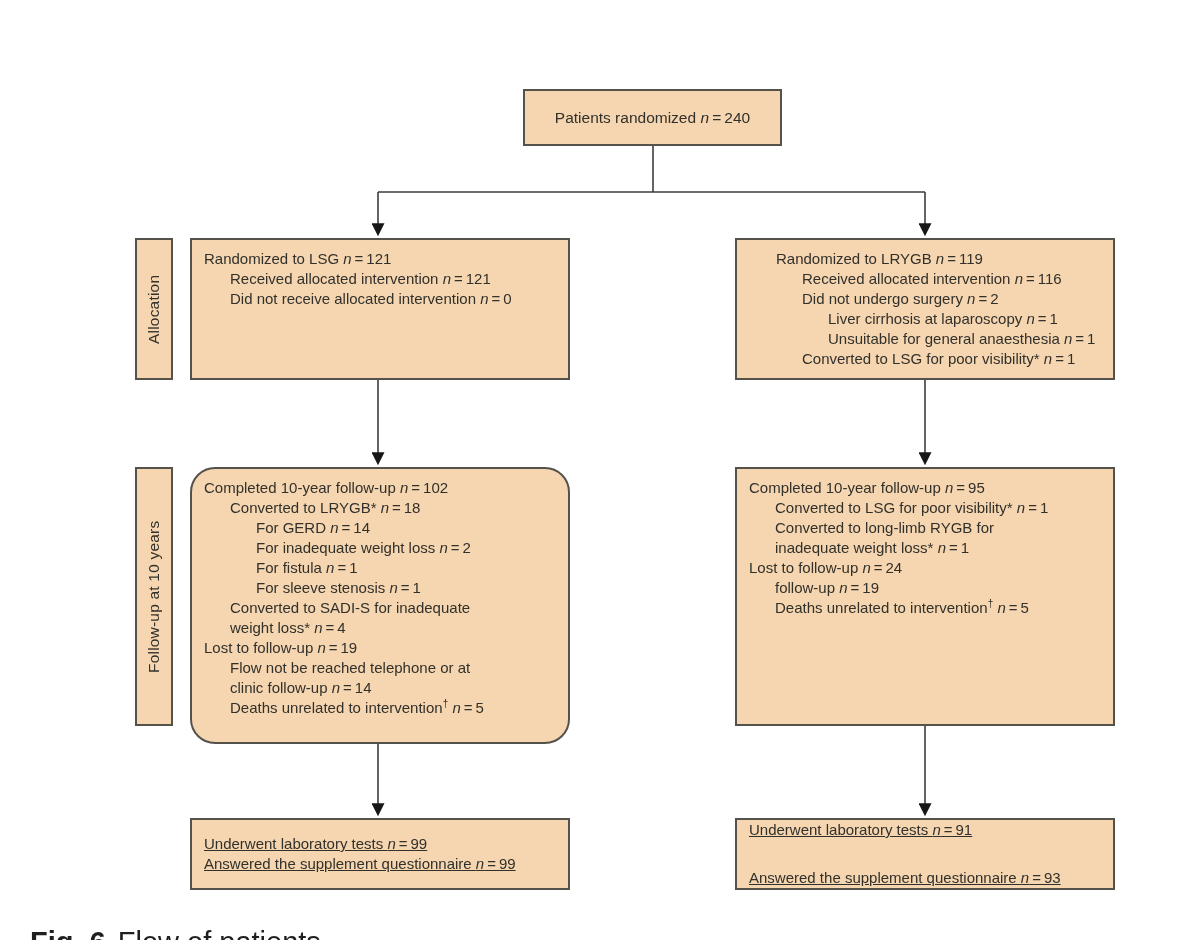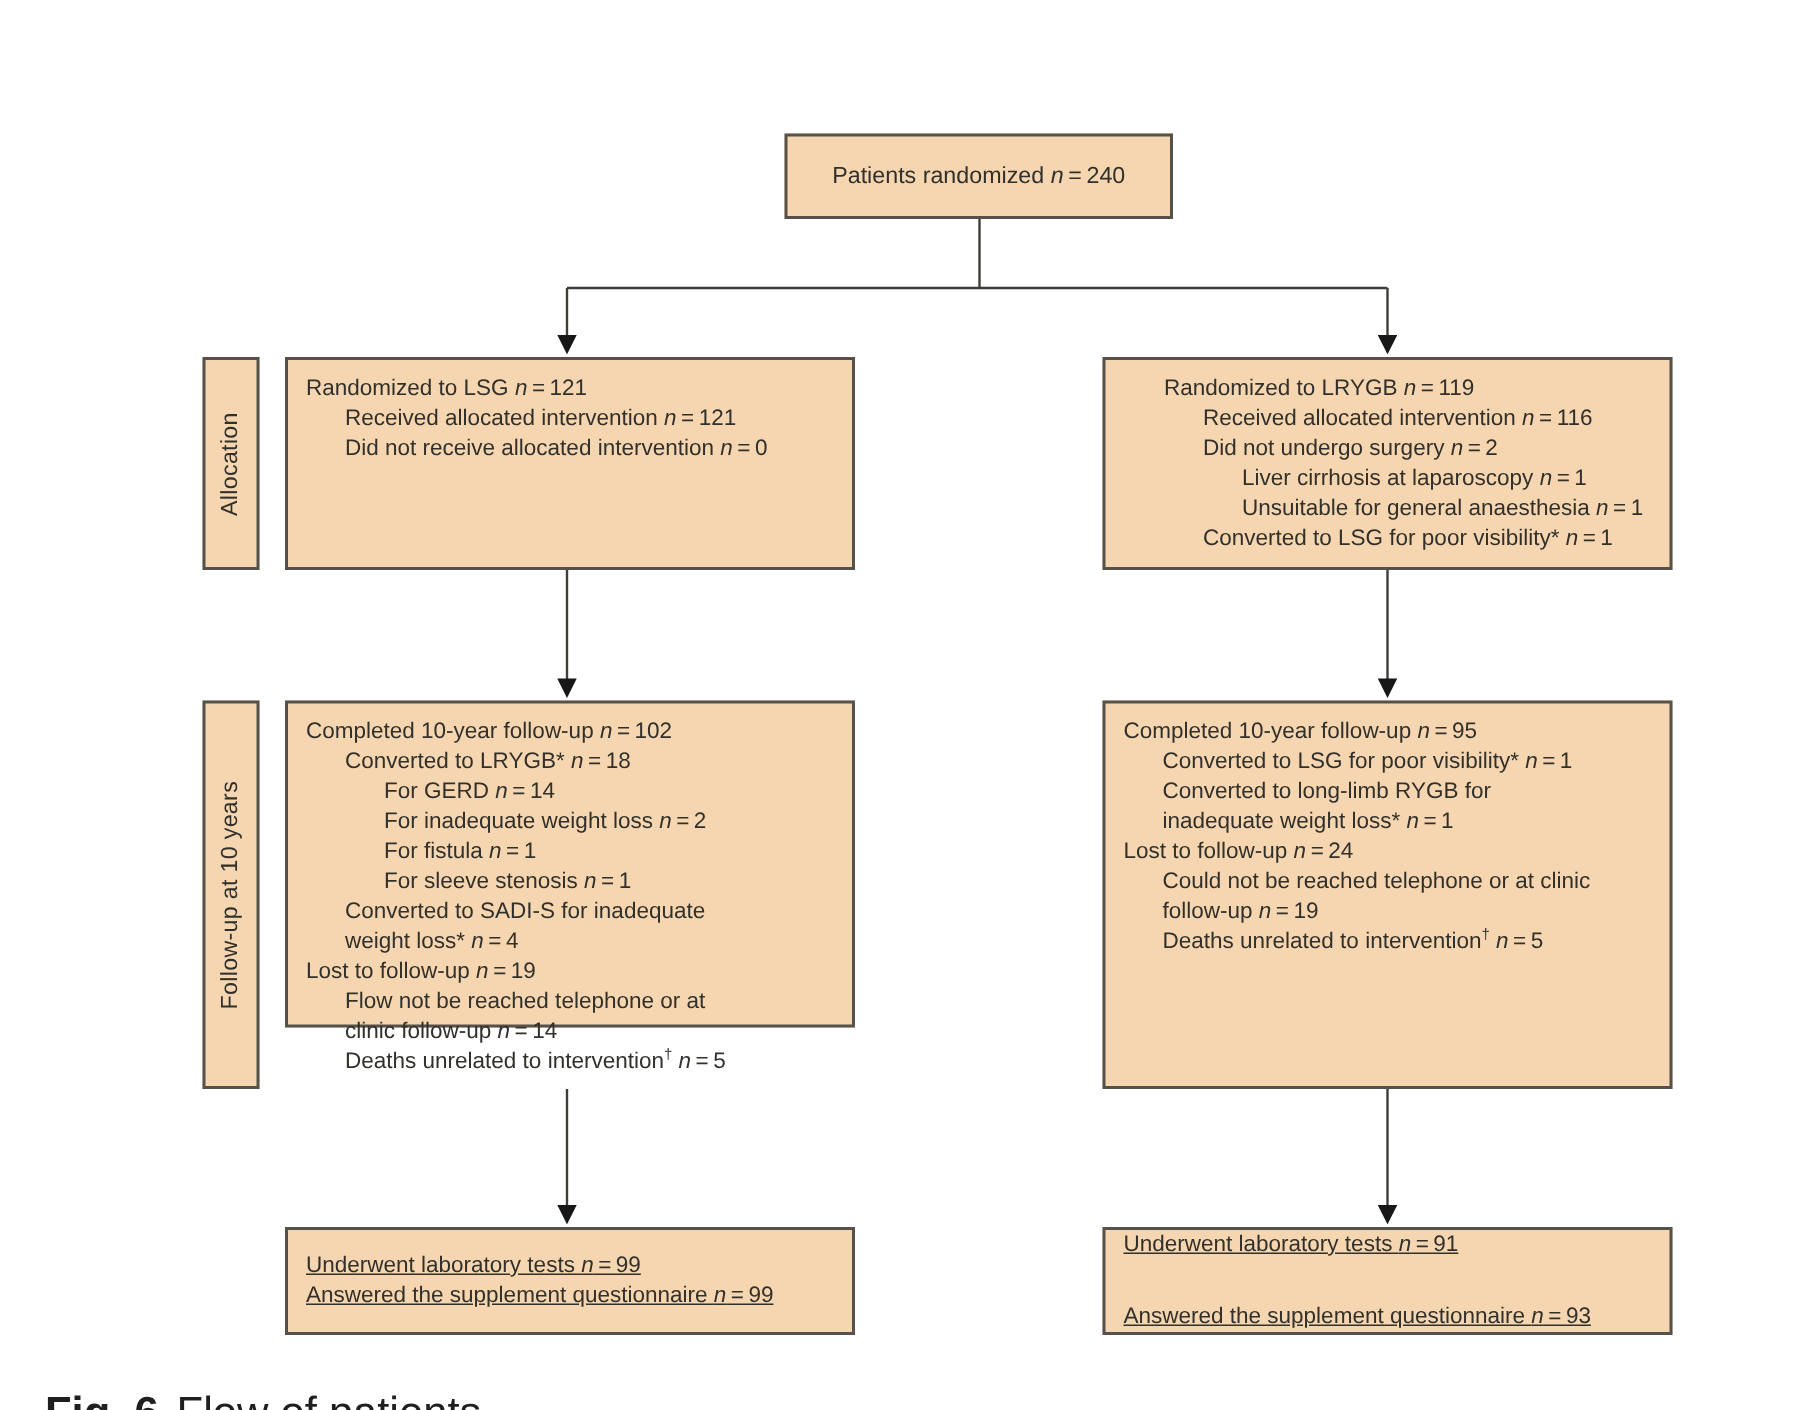--- a/index.html
+++ b/index.html
@@ -97,41 +97,40 @@
     </div>
   <div class="box content-box" style="left:735px; top:198px; width:380px; height:142px;padding-left:39px;">
       <div class="line ind0">Randomized to LRYGB <i>n</i> = 119</div>
       <div class="line ind1">Received allocated intervention <i>n</i> = 116</div>
       <div class="line ind1">Did not undergo surgery <i>n</i> = 2</div>
       <div class="line ind2">Liver cirrhosis at laparoscopy <i>n</i> = 1</div>
       <div class="line ind2">Unsuitable for general anaesthesia <i>n</i> = 1</div>
       <div class="line ind1">Converted to LSG for poor visibility* <i>n</i> = 1</div>
     </div>
 
-  <div class="box content-box" style="left:190px; top:427px; width:380px; height:218px;">
+  <div class="box content-box" style="left:190px; top:427px; width:380px; height:277px;border-radius:25px;">
       <div class="line ind0">Completed 10-year follow-up <i>n</i> = 102</div>
       <div class="line ind1">Converted to LRYGB* <i>n</i> = 18</div>
       <div class="line ind2">For GERD <i>n</i> = 14</div>
       <div class="line ind2">For inadequate weight loss <i>n</i> = 2</div>
       <div class="line ind2">For fistula <i>n</i> = 1</div>
       <div class="line ind2">For sleeve stenosis <i>n</i> = 1</div>
       <div class="line ind1">Converted to SADI-S for inadequate</div>
       <div class="line ind1">weight loss* <i>n</i> = 4</div>
       <div class="line ind0">Lost to follow-up <i>n</i> = 19</div>
       <div class="line ind1">Flow not be reached telephone or at</div>
       <div class="line ind1">clinic follow-up <i>n</i> = 14</div>
       <div class="line ind1">Deaths unrelated to intervention<sup>†</sup> <i>n</i> = 5</div>
     </div>
   <div class="box content-box" style="left:735px; top:427px; width:380px; height:259px;">
       <div class="line ind0">Completed 10-year follow-up <i>n</i> = 95</div>
       <div class="line ind1">Converted to LSG for poor visibility* <i>n</i> = 1</div>
       <div class="line ind1">Converted to long-limb RYGB for</div>
       <div class="line ind1">inadequate weight loss* <i>n</i> = 1</div>
       <div class="line ind0">Lost to follow-up <i>n</i> = 24</div>
-      <div class="line ind1">Could not be reached telephone or at clinic</div>
       <div class="line ind1">follow-up <i>n</i> = 19</div>
       <div class="line ind1">Deaths unrelated to intervention<sup>†</sup> <i>n</i> = 5</div>
     </div>
 
   <div class="box mid-box" style="left:190px; top:778px; width:380px; height:72px;">
       <div class="line ind0">Underwent laboratory tests <i>n</i> = 99</div>
       <div class="line ind0">Answered the supplement questionnaire <i>n</i> = 99</div>
     </div>
   <div class="box mid-box" style="left:735px; top:778px; width:380px; height:72px;gap:28px;">
       <div class="line ind0">Underwent laboratory tests <i>n</i> = 91</div>

